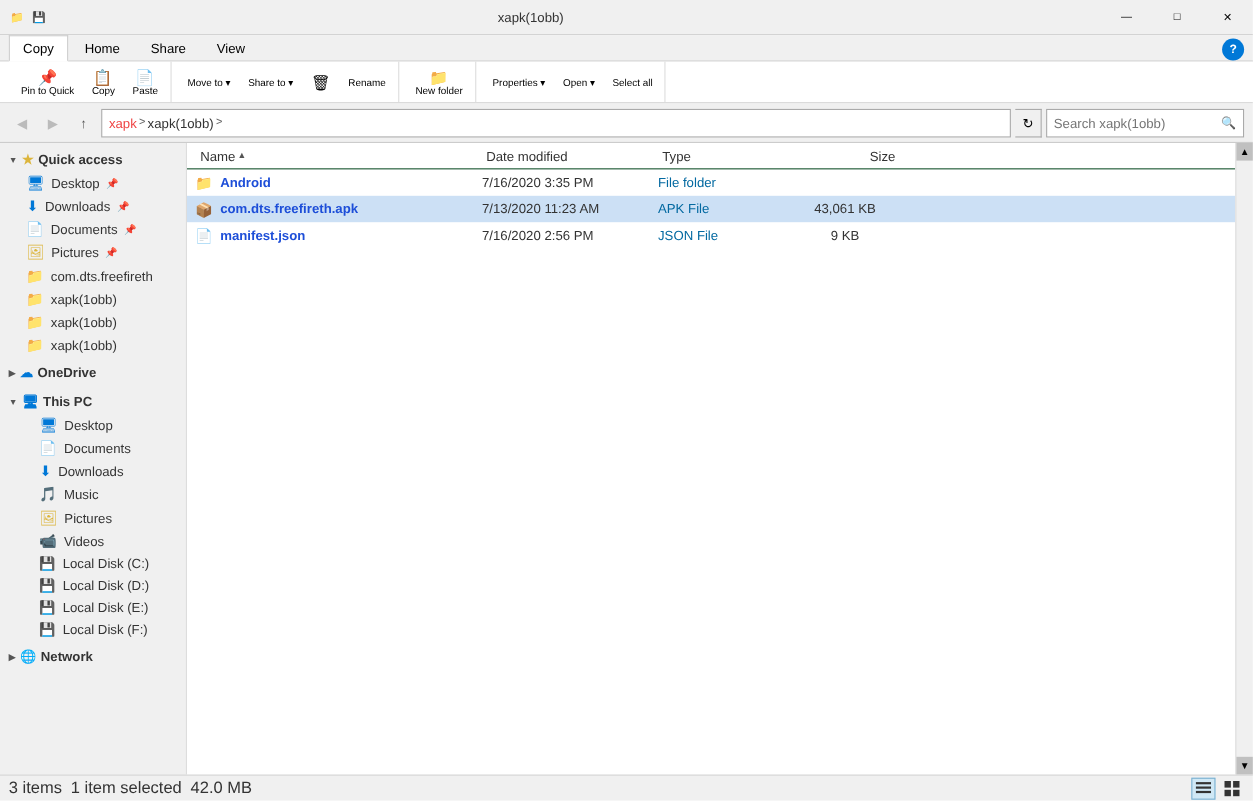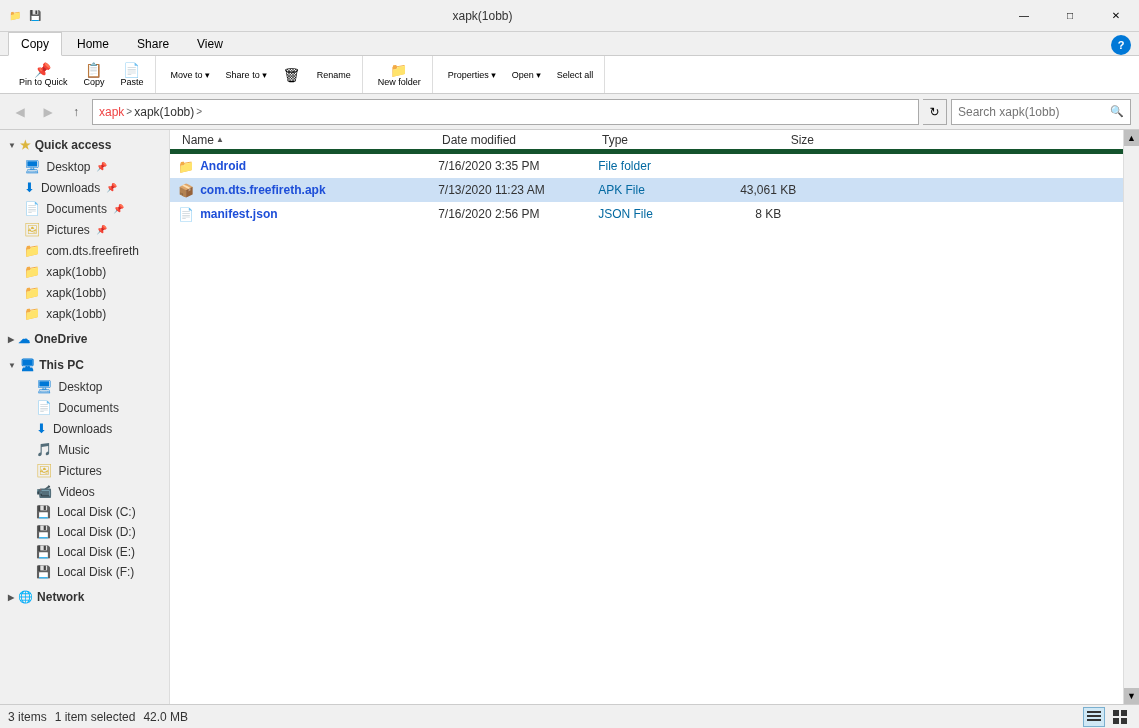--- a/index.html
+++ b/index.html
@@ -150,21 +150,21 @@
       flex: 1;
       background: #fff;
       display: flex;
       flex-direction: column;
       overflow: hidden;
     }
     .column-headers {
       display: flex;
       align-items: center;
       height: 24px;
-      border-bottom: 5px solid #14532d;
+      border-bottom: 1px solid #14532d;
       background: #fff;
       padding: 0 8px;
     }
     .col-header {
       font-size: 12px;
       color: #333;
       padding: 2px 4px;
       cursor: pointer;
       user-select: none;
       display: flex;
@@ -192,21 +192,21 @@
     .file-row .file-size { width: 100px; font-size: 12px; color: #333; text-align: center; }
 
     
     .status-bar {
       height: 24px;
       background: #f0f0f0;
       border-top: 1px solid #ccc;
       display: flex;
       align-items: center;
       padding: 0 8px;
-      font-size: 12px;
+      font-size: 15px;
       color: #333;
       justify-content: space-between;
     }
     .status-left { display: flex; gap: 8px; }
     .status-right { display: flex; gap: 4px; }
     .view-btn { width: 22px; height: 20px; display: flex; align-items: center; justify-content: center; font-size: 11px; cursor: pointer; border: 1px solid transparent; }
     .view-btn.active { background: #d0e8f5; border-color: #7ab0d0; }
 
     .quick-access-icon { color: #dcb53c; font-size: 12px; }
   </style>
@@ -448,21 +448,21 @@
         <span class="file-date">7/13/2020 11:23 AM</span>
         <span class="file-type">APK File</span>
         <span class="file-size">43,061 KB</span>
       </div>
 
       <div class="file-row">
         <span class="file-icon" style="color:#555;">📄</span>
         <span class="file-name">manifest.json</span>
         <span class="file-date">7/16/2020 2:56 PM</span>
         <span class="file-type">JSON File</span>
-        <span class="file-size">8 KB</span>
+        <span class="file-size">9 KB</span>
       </div>
     </div>
   </div>
 
   <div style="width:16px; background:#f0f0f0; border-left:1px solid #ddd; display:flex; flex-direction:column;">
     <div style="height:16px; background:#c0c0c0; display:flex; align-items:center; justify-content:center; font-size:9px; cursor:pointer;">▲</div>
     <div style="flex:1;"></div>
     <div style="height:16px; background:#c0c0c0; display:flex; align-items:center; justify-content:center; font-size:9px; cursor:pointer;">▼</div>
   </div>
 </div>

